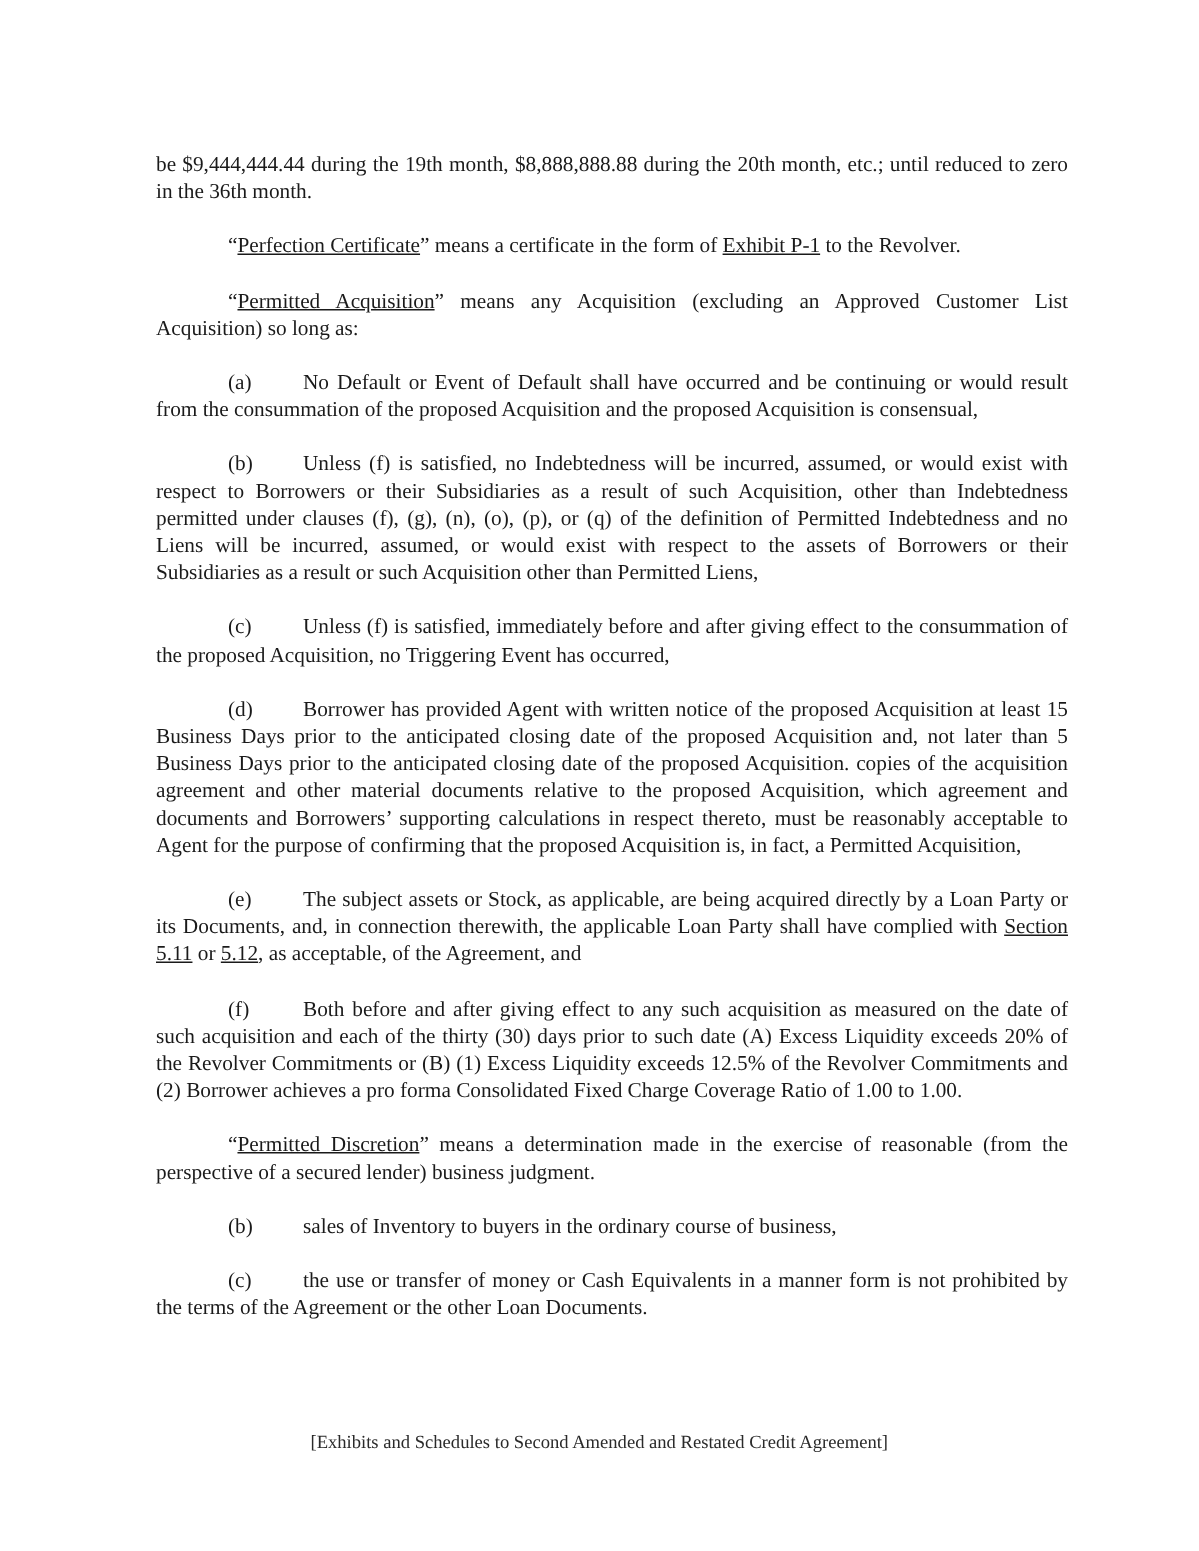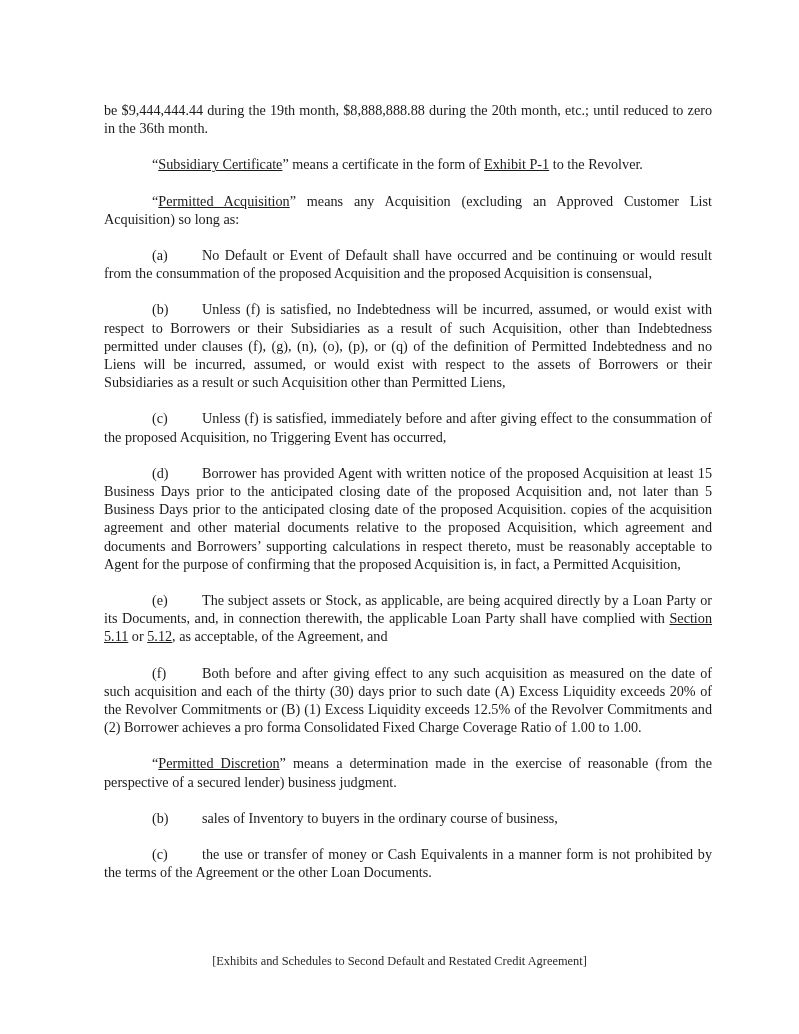--- a/index.html
+++ b/index.html
@@ -47,21 +47,21 @@
       color: #2a2a2a;
     }
   </style>
 </head>
 <body>
 
 <div class="page">
 
   <p>be $9,444,444.44 during the 19th month, $8,888,888.88 during the 20th month, etc.; until reduced to zero in the 36th month.</p>
 
-  <p class="indent gap-m"><span>“</span><span class="u">Subsidiary Certificate</span><span>” means a certificate in the form of </span><span class="u">Exhibit P-1</span><span> to the Revolver.</span></p>
+  <p class="indent gap-m"><span>“</span><span class="u">Perfection Certificate</span><span>” means a certificate in the form of </span><span class="u">Exhibit P-1</span><span> to the Revolver.</span></p>
 
   <p class="indent gap-m"><span>“</span><span class="u">Permitted Acquisition</span><span>” means any Acquisition (excluding an Approved Customer List Acquisition) so long as:</span></p>
 
   <p class="indent gap-m"><span class="clause-label">(a)</span><span>No Default or Event of Default shall have occurred and be continuing or would result from the consummation of the proposed Acquisition and the proposed Acquisition is consensual,</span></p>
 
   <p class="indent gap-m"><span class="clause-label">(b)</span><span>Unless (f) is satisfied, no Indebtedness will be incurred, assumed, or would exist with respect to Borrowers or their Subsidiaries as a result of such Acquisition, other than Indebtedness permitted under clauses (f), (g), (n), (o), (p), or (q) of the definition of Permitted Indebtedness and no Liens will be incurred, assumed, or would exist with respect to the assets of Borrowers or their Subsidiaries as a result or such Acquisition other than Permitted Liens,</span></p>
 
   <p class="indent gap-m"><span class="clause-label">(c)</span><span>Unless (f) is satisfied, immediately before and after giving effect to the consummation of the proposed Acquisition, no Triggering Event has occurred,</span></p>
 
   <p class="indent gap-m"><span class="clause-label">(d)</span><span>Borrower has provided Agent with written notice of the proposed Acquisition at least 15 Business Days prior to the anticipated closing date of the proposed Acquisition and, not later than 5 Business Days prior to the anticipated closing date of the proposed Acquisition. copies of the acquisition agreement and other material documents relative to the proposed Acquisition, which agreement and documents and Borrowers’ supporting calculations in respect thereto, must be reasonably acceptable to Agent for the purpose of confirming that the proposed Acquisition is, in fact, a Permitted Acquisition,</span></p>
@@ -74,14 +74,14 @@
 
 
 
   <p class="indent gap-m"><span class="clause-label">(b)</span><span>sales of Inventory to buyers in the ordinary course of business,</span></p>
 
   <p class="indent gap-m"><span class="clause-label">(c)</span><span>the use or transfer of money or Cash Equivalents in a manner form is not prohibited by the terms of the Agreement or the other Loan Documents.</span></p>
 
 </div>
 
 <div class="footer">
-  <div>[Exhibits and Schedules to Second Default and Restated Credit Agreement]</div>
+  <div>[Exhibits and Schedules to Second Amended and Restated Credit Agreement]</div>
 </div>
 
 </body></html>

